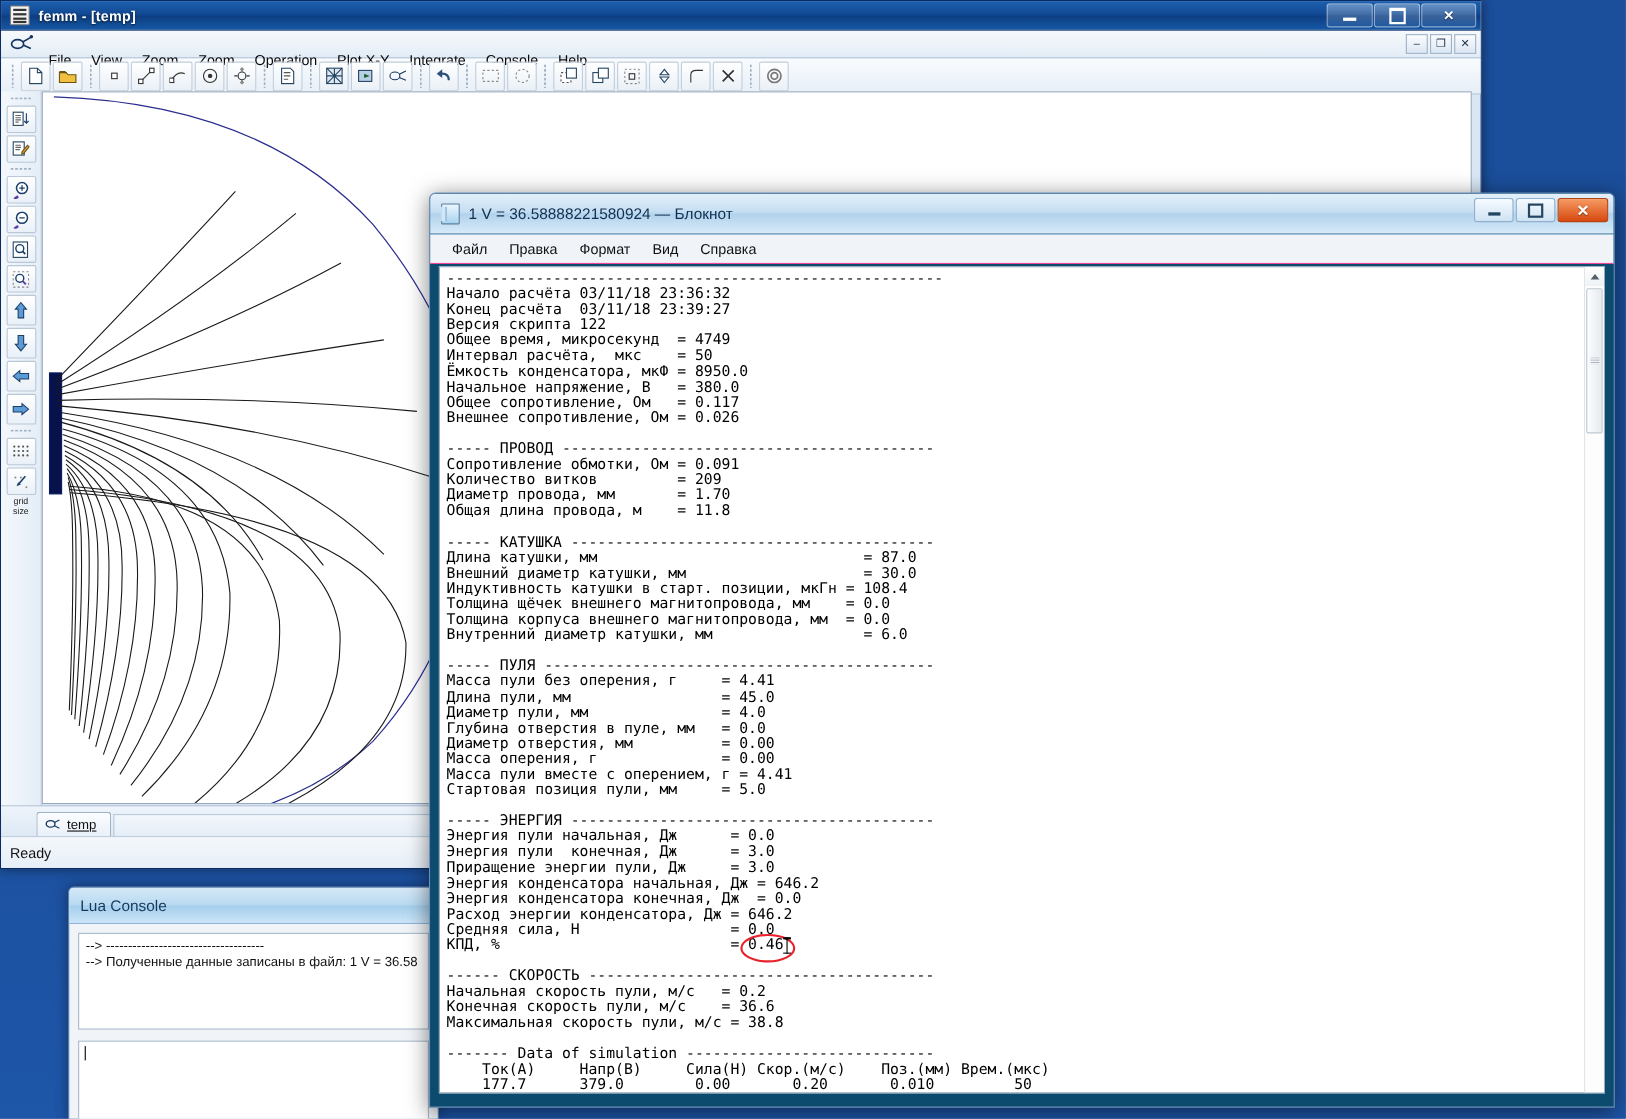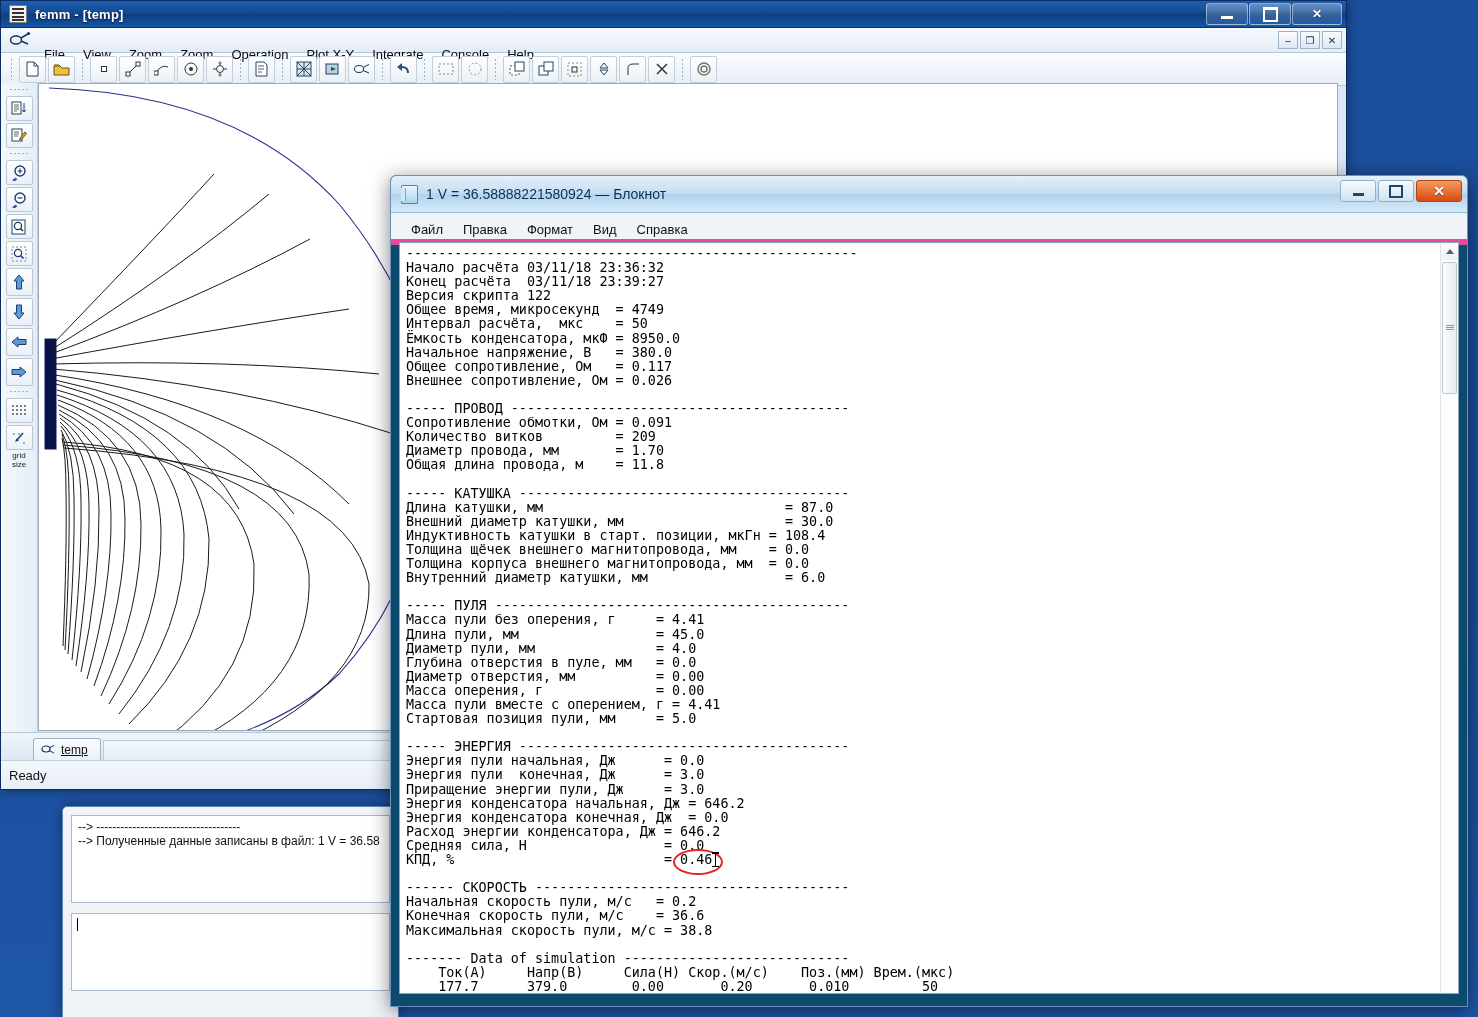--- a/index.html
+++ b/index.html
@@ -176,22 +176,22 @@
     width:34px;height:20px;border:1px solid #90b0cd;border-radius:3px;
     background:linear-gradient(180deg,#f6fbff,#cfe3f3);
     display:flex;align-items:center;justify-content:center;
   }
   .np-wbtn.close{width:44px;background:linear-gradient(180deg,#f59a63,#d8490f);border-color:#b34410;}
   .np-wbtn.close .x{color:#fff;font-size:14px;font-weight:bold;text-shadow:0 1px 1px rgba(0,0,0,.5);}
   .np-wbtn .m{width:11px;height:3px;background:#24465f;margin-top:6px;}
   .np-wbtn .r{width:10px;height:9px;border:2px solid #24465f;}
 
   #np-menubar{
-    height:26px;background:#f0f4f8;display:flex;align-items:flex-end;
-    padding-left:10px;border-bottom:6px solid #ec4899;
+    height:26px;background:#f0f4f8;display:flex;align-items:center;
+    padding-left:10px;border-bottom:1px solid #ec4899;
   }
   .np-menu{font-size:13px;color:#111;padding:2px 10px;cursor:default;}
 
   #np-client{
     position:absolute;left:8px;right:8px;top:66px;bottom:12px;
     background:#fff;border:1px solid #8fa5b8;display:flex;
   }
   #np-text{
     flex:1;padding:4px 0 0 6px;
     font-family:"DejaVu Sans Mono","Liberation Mono",monospace;
@@ -554,20 +554,23 @@
     </div>
     <div id="femm-tabfill"></div>
   </div>
 
   <div id="femm-statusbar">
     <span>Ready</span>
   </div>
 </div>
 
 <div id="lua-window">
+  <div id="lua-titlebar">
+    <span id="lua-title-text">Lua Console</span>
+  </div>
   <div id="lua-body">
     <div id="lua-output">
       <div>--&gt; ------------------------------------</div>
       <div>--&gt; Полученные данные записаны в файл: 1 V = 36.58</div>
     </div>
     <div id="lua-input">
       <span id="lua-caret"></span>
       <span></span>
     </div>
   </div>

